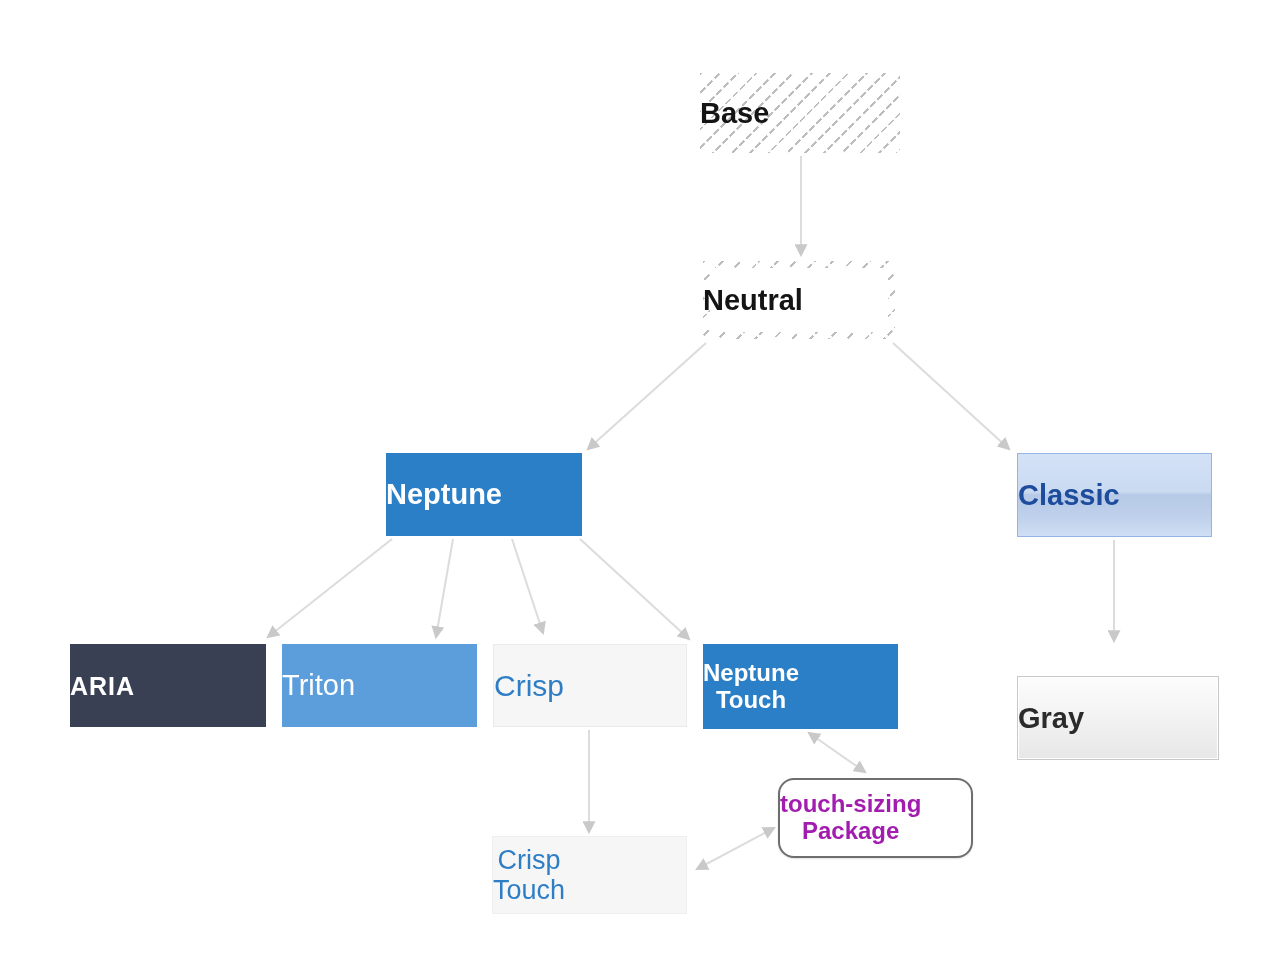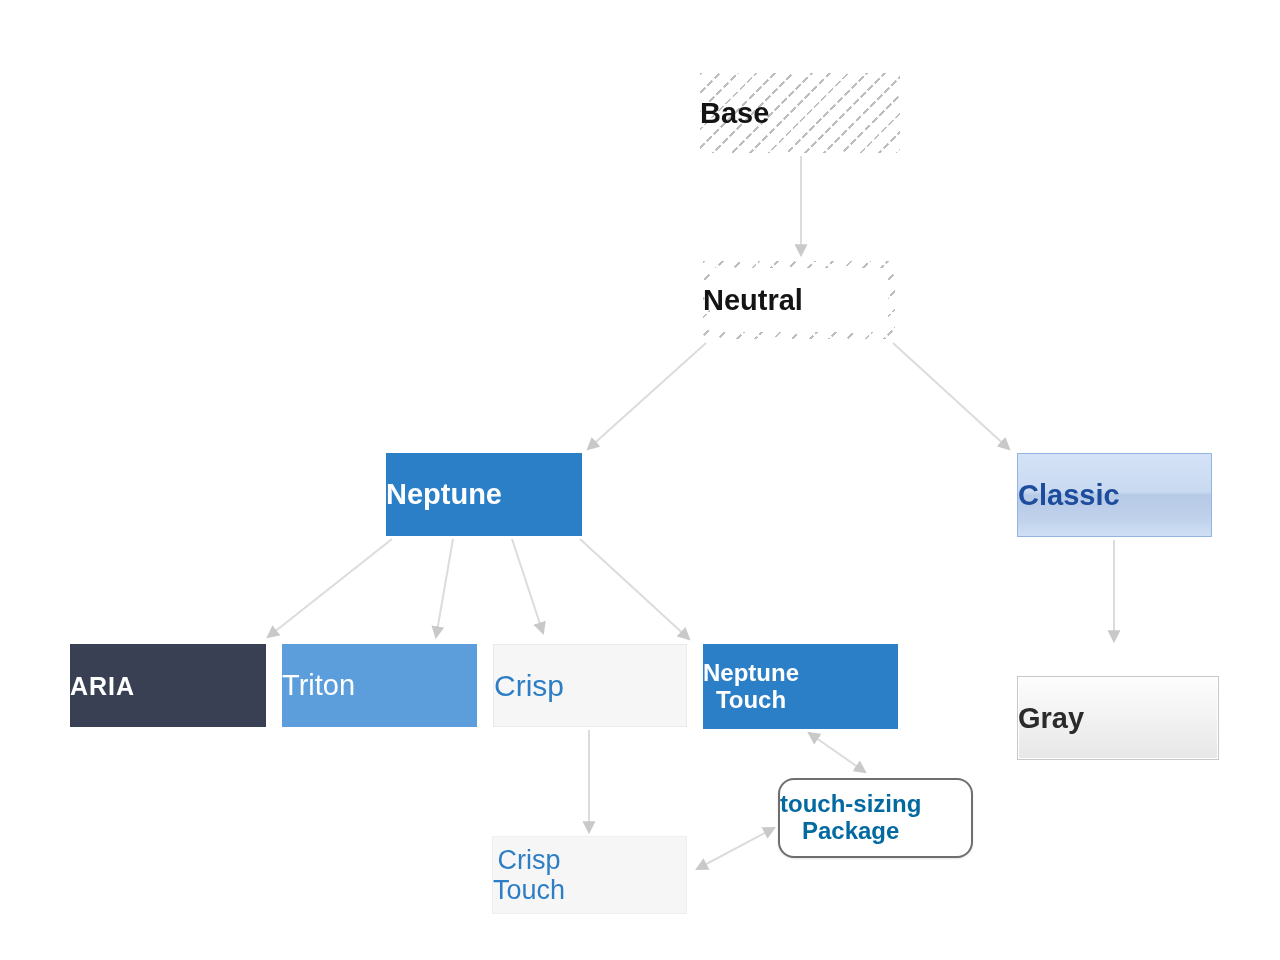--- a/index.html
+++ b/index.html
@@ -77,21 +77,21 @@
   }
   .node-gray .lbl { font-size: 29px; font-weight: 700; color: #2b2b2b; }
 
   .node-touch-sizing {
     left: 778px; top: 778px; width: 195px; height: 80px;
     background: #ffffff;
     border: 2px solid #6e6e6e;
     border-radius: 16px;
     box-shadow: 0 1px 2px rgba(0,0,0,0.12);
   }
-  .node-touch-sizing .lbl { font-size: 24px; font-weight: 700; color: #0369a1; }
+  .node-touch-sizing .lbl { font-size: 24px; font-weight: 700; color: #a21caf; }
 
   .node-crisp-touch { left: 492px; top: 836px; width: 195px; height: 78px; background: #f6f6f6; border: 1px solid #efefef; }
   .node-crisp-touch .lbl { font-size: 27px; font-weight: 400; color: #2e7ec5; }
 
   .edge { stroke: #dcdcdc; stroke-width: 2; fill: none; }
 </style>
 </head>
 <body>
 
 <div class="canvas">

